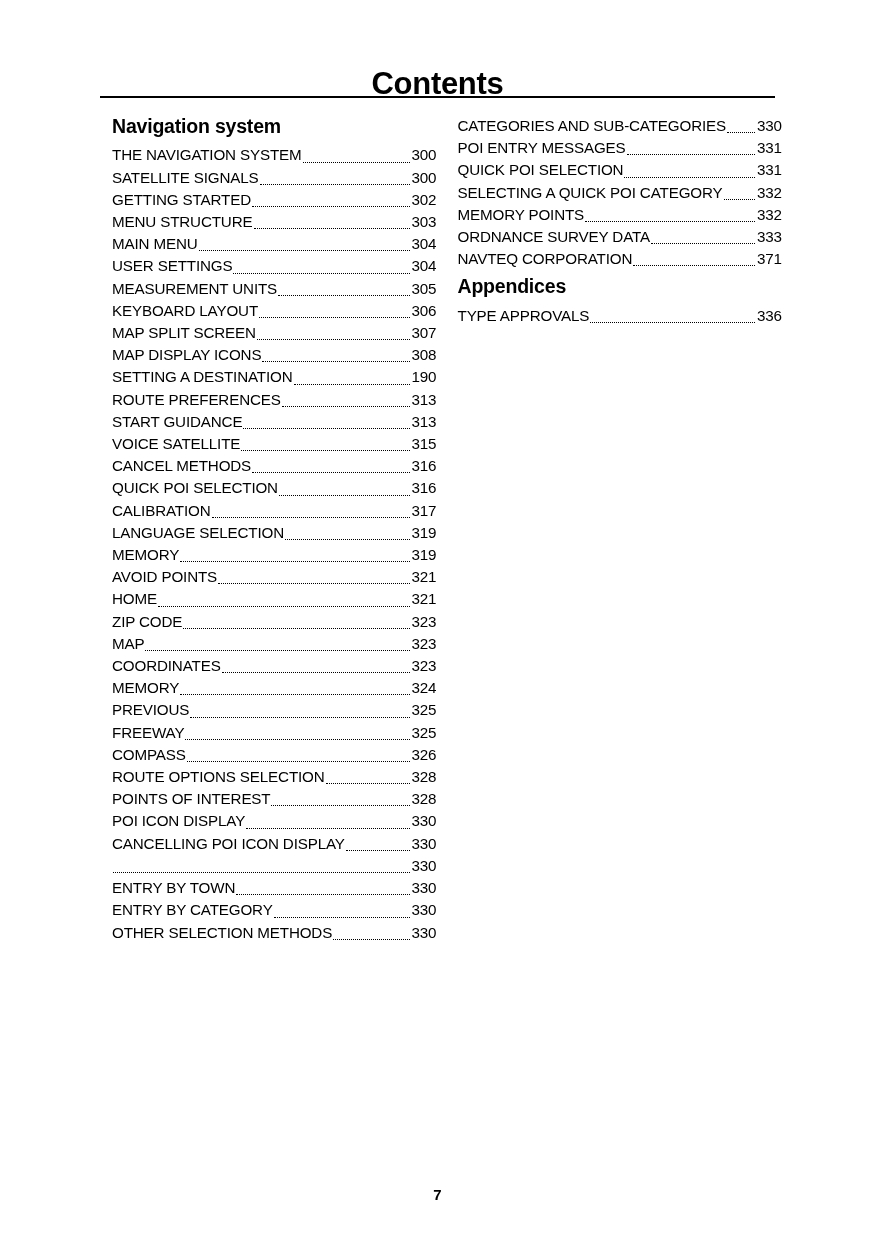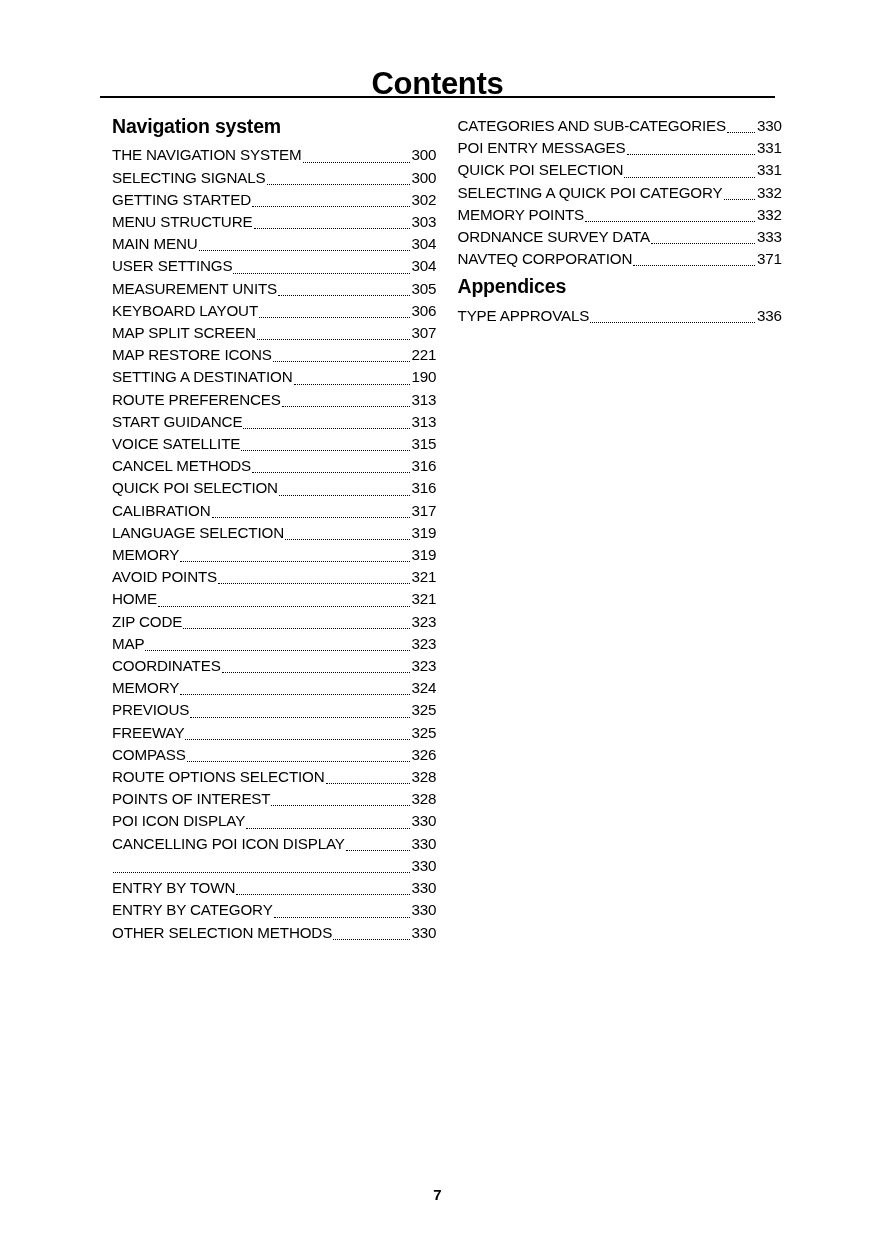--- a/index.html
+++ b/index.html
@@ -115,21 +115,21 @@
 
     <div class="col left">
       <h2 class="section-head">Navigation system</h2>
       <ul class="toc">
         <li>
             <span class="entry-label">THE NAVIGATION SYSTEM</span>
             <span class="leader"></span>
             <span class="entry-page">300</span>
           </li>
         <li>
-            <span class="entry-label">SELECTING SIGNALS</span>
+            <span class="entry-label">SATELLITE SIGNALS</span>
             <span class="leader"></span>
             <span class="entry-page">300</span>
           </li>
         <li>
             <span class="entry-label">GETTING STARTED</span>
             <span class="leader"></span>
             <span class="entry-page">302</span>
           </li>
         <li>
             <span class="entry-label">MENU STRUCTURE</span>
@@ -155,23 +155,23 @@
             <span class="entry-label">KEYBOARD LAYOUT</span>
             <span class="leader"></span>
             <span class="entry-page">306</span>
           </li>
         <li>
             <span class="entry-label">MAP SPLIT SCREEN</span>
             <span class="leader"></span>
             <span class="entry-page">307</span>
           </li>
         <li>
-            <span class="entry-label">MAP RESTORE ICONS</span>
-            <span class="leader"></span>
-            <span class="entry-page">221</span>
+            <span class="entry-label">MAP DISPLAY ICONS</span>
+            <span class="leader"></span>
+            <span class="entry-page">308</span>
           </li>
         <li>
             <span class="entry-label">SETTING A DESTINATION</span>
             <span class="leader"></span>
             <span class="entry-page">190</span>
           </li>
         <li>
             <span class="entry-label">ROUTE PREFERENCES</span>
             <span class="leader"></span>
             <span class="entry-page">313</span>

